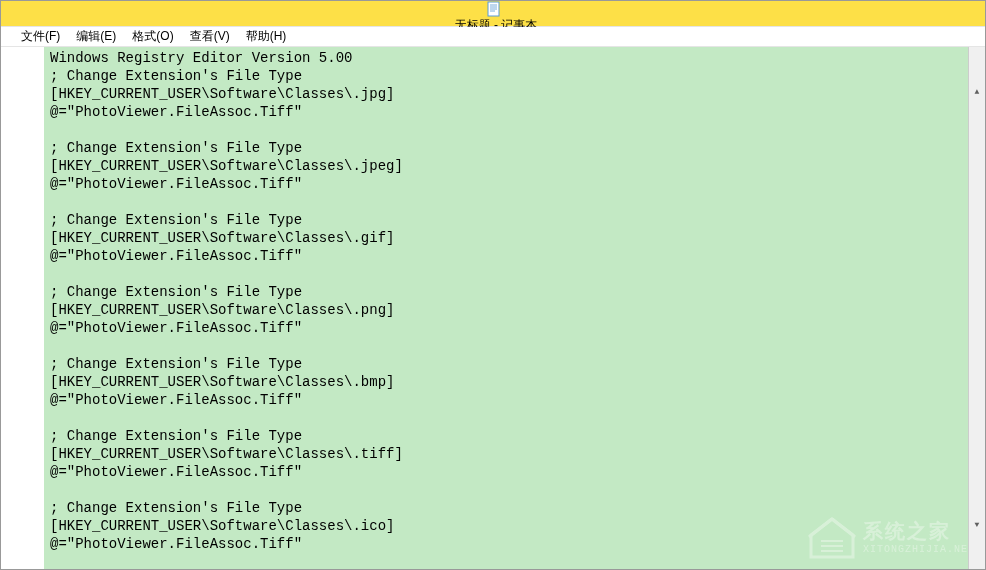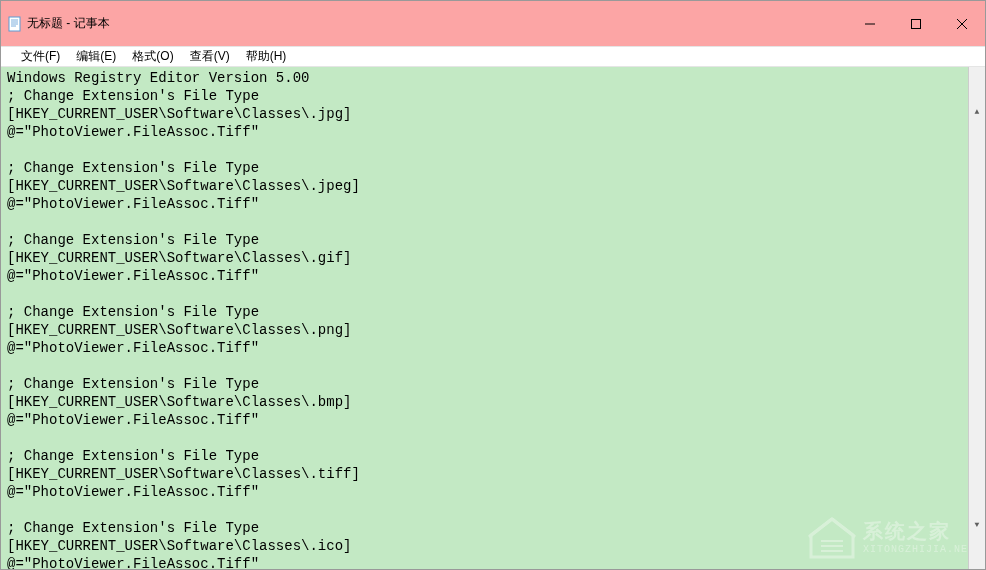--- a/index.html
+++ b/index.html
@@ -15,26 +15,27 @@
       background: #fff;
     }
     .window {
       width: 100%;
       height: 100%;
       display: flex;
       flex-direction: column;
       border: 1px solid #999;
     }
     .titlebar {
-      height: 46px;
-      background: #fca5a5;
+      height: 26px;
+      background: #fde047;
       display: flex;
       align-items: center;
       padding-left: 6px;
       border-bottom: 1px solid #e5e5e5;
+      flex-direction: column;
     }
     .titlebar-icon {
       width: 16px;
       height: 16px;
       display: inline-flex;
       align-items: center;
       justify-content: center;
       margin-right: 4px;
     }
     .titlebar-icon svg {
@@ -77,20 +78,21 @@
       flex: 1;
       background: #c3e9c4;
       padding: 2px 6px;
       font-family: "SimSun", "NSimSun", "Courier New", monospace;
       font-size: 14px;
       line-height: 18px;
       color: #000;
       white-space: pre;
       overflow: auto;
       position: relative;
+      margin-left: 43px;
     }
     .watermark {
       position: absolute;
       right: 10px;
       bottom: 8px;
       display: flex;
       align-items: center;
       opacity: 0.35;
       color: #fff;
       pointer-events: none;

